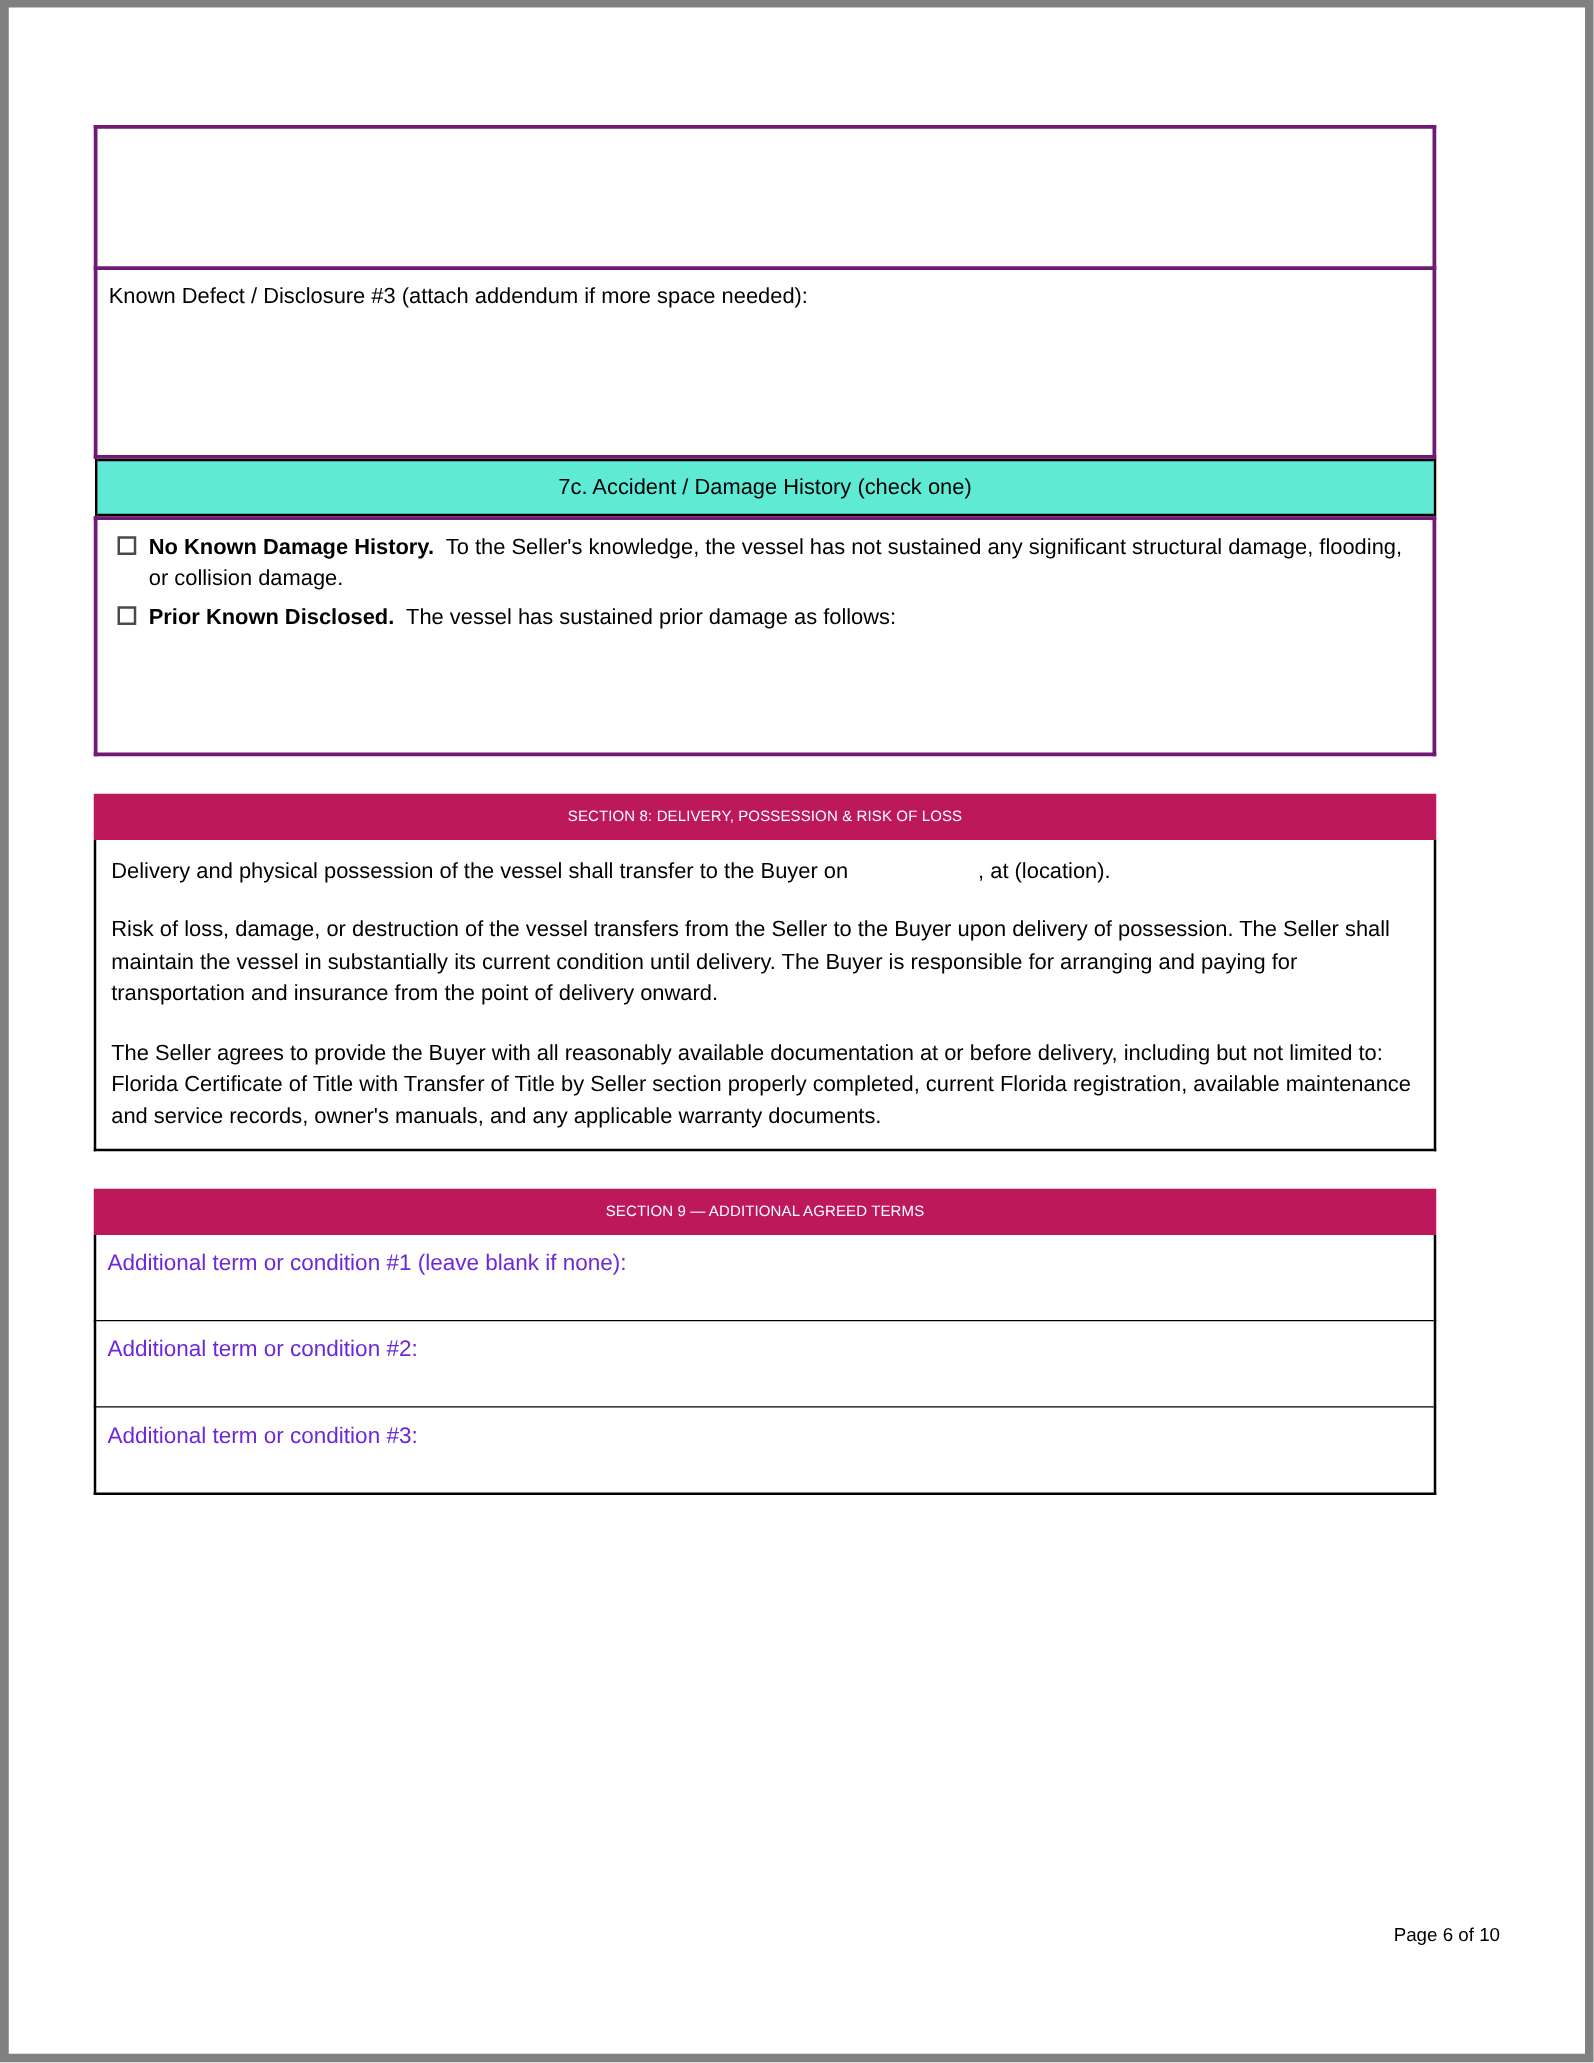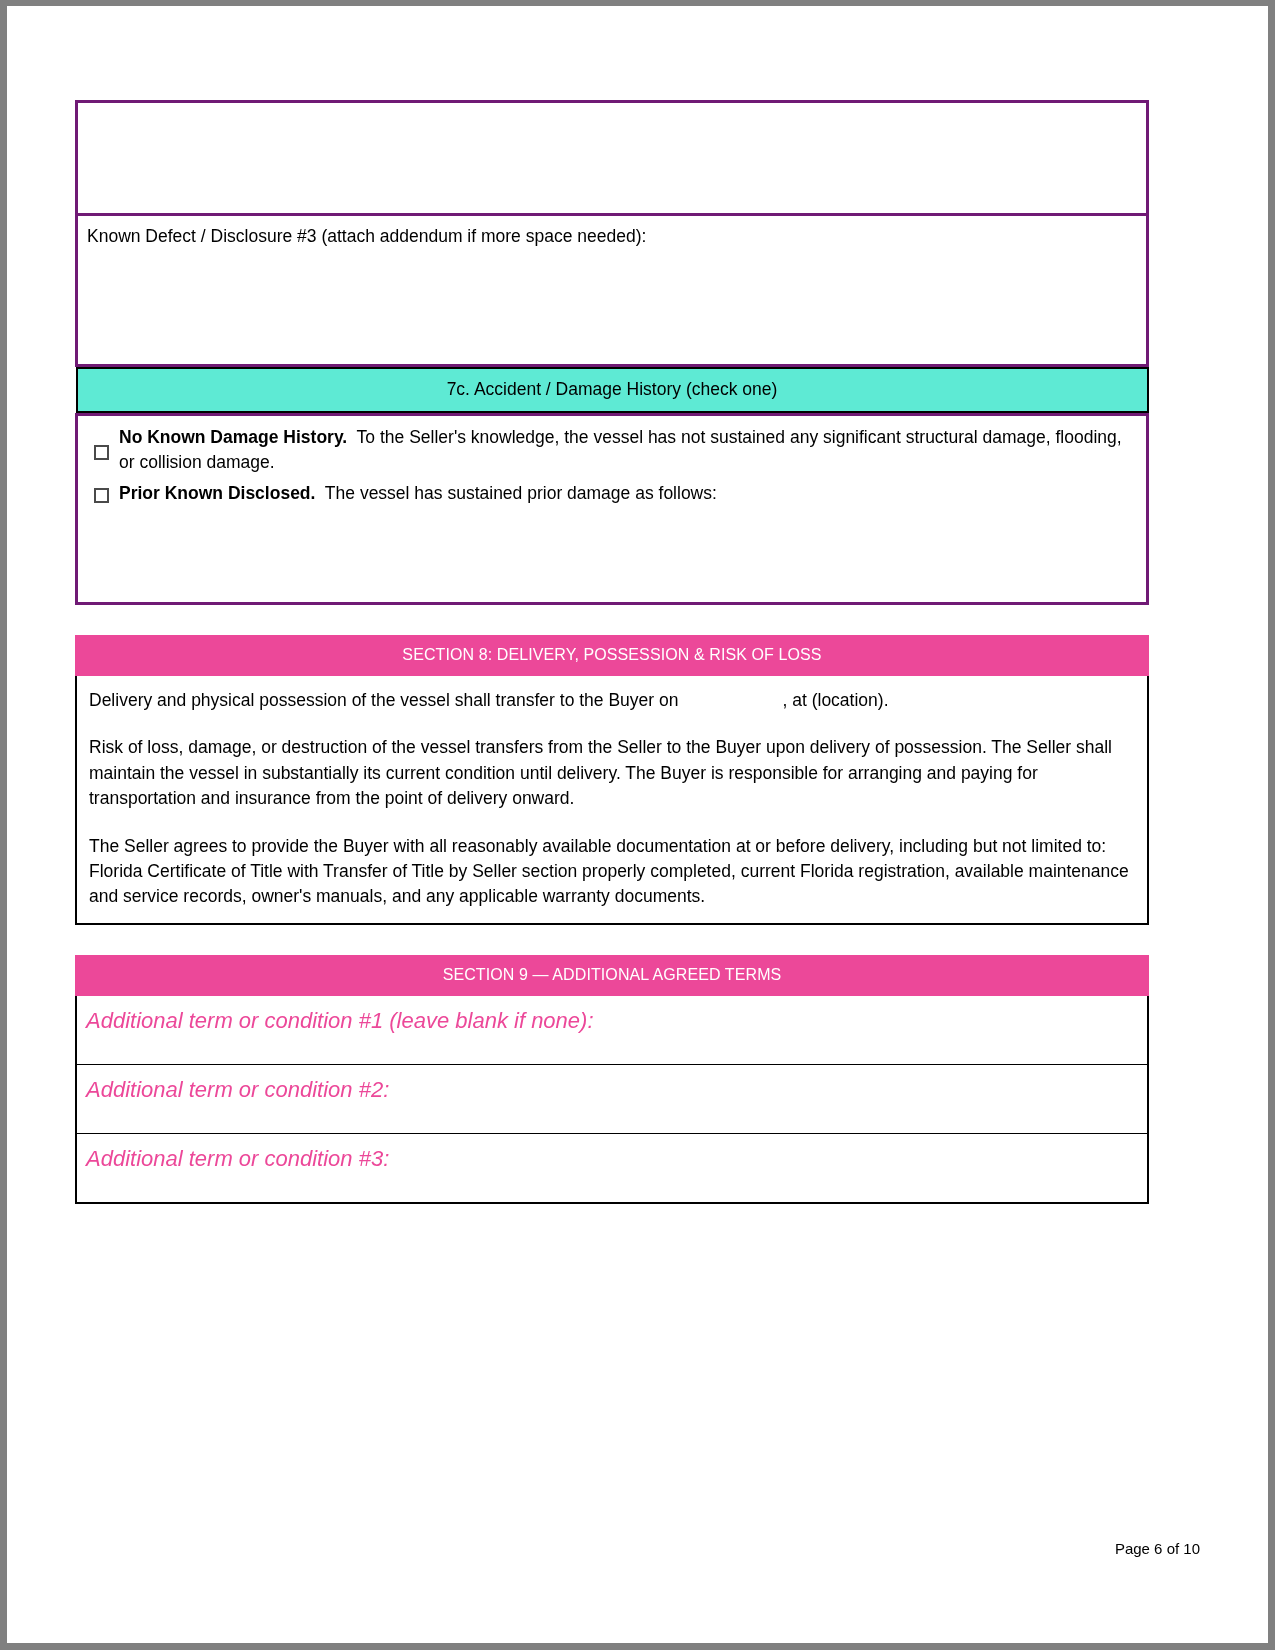--- a/index.html
+++ b/index.html
@@ -59,21 +59,21 @@
     font-size: 17.5px;
     color: #000000;
     padding: 10px 6px 11px 6px;
     border-top: 2px solid #000000;
     border-bottom: 2px solid #000000;
   }
 
   
   .check-row {
     display: flex;
-    align-items: center;
+    align-items: flex-start;
     margin: 0 0 2px 0;
   }
   .check-row + .check-row { margin-top: 5px; }
   .checkbox-glyph {
     width: 15px;
     height: 15px;
     border: 2px solid #4a4a4a;
     background: #ffffff;
     flex: 0 0 auto;
     margin: 4px 10px 0 7px;
@@ -81,24 +81,24 @@
   }
   .check-text {
     font-size: 17.5px;
     line-height: 1.45;
     color: #000000;
   }
   .check-text b { font-weight: bold; }
 
   
   .section-bar {
-    background: #ec4899;
+    background: #be185d;
     color: #ffffff;
     text-align: center;
-    font-size: 16px;
+    font-size: 12px;
     letter-spacing: 0.1px;
     padding: 11px 6px 12px 6px;
   }
   .gap-lg { height: 30px; }
   .gap-sm { height: 30px; }
 
   .body-box {
     border: 2px solid #000000;
     border-top: none;
     padding: 12px 14px 13px 12px;
@@ -124,26 +124,25 @@
     border-top: none;
   }
   .terms-table td {
     border-bottom: 1px solid #000000;
     padding: 0;
     vertical-align: top;
   }
   .terms-table tr:last-child td { border-bottom: none; }
   .term-cell {
     padding: 10px 10px 10px 9px;
-    font-size: 22px;
+    font-size: 18px;
     line-height: 1.35;
-    color: #ec4899;
+    color: #6d28d9;
     height: 68px;
     box-sizing: border-box;
-    font-style: italic;
   }
 
   
   .page-footer {
     position: absolute;
     right: 68px;
     bottom: 86px;
     font-size: 15px;
     color: #000000;
     text-align: right;

